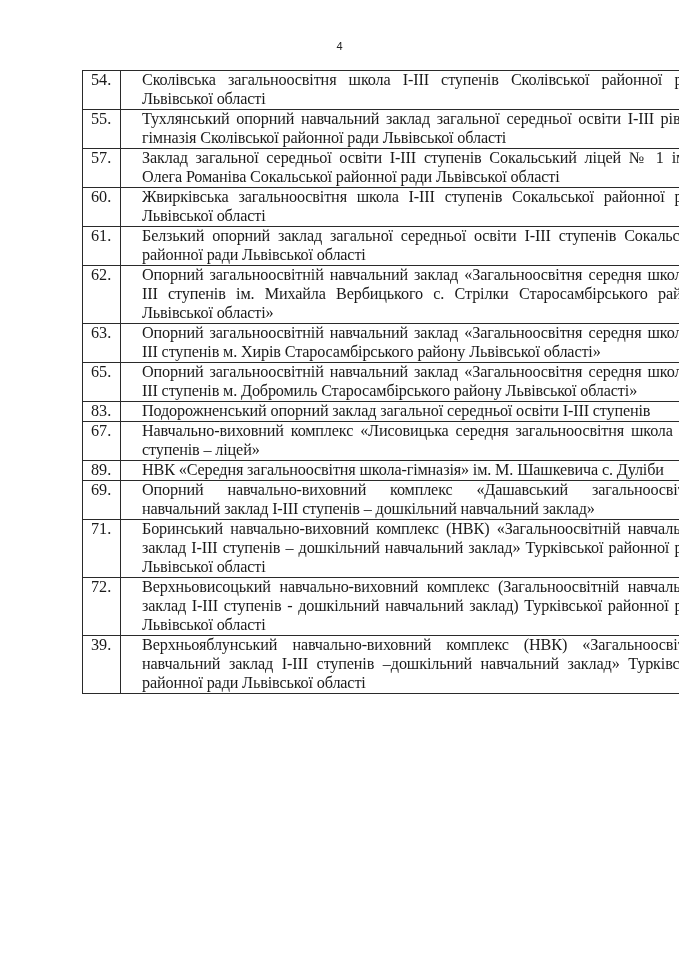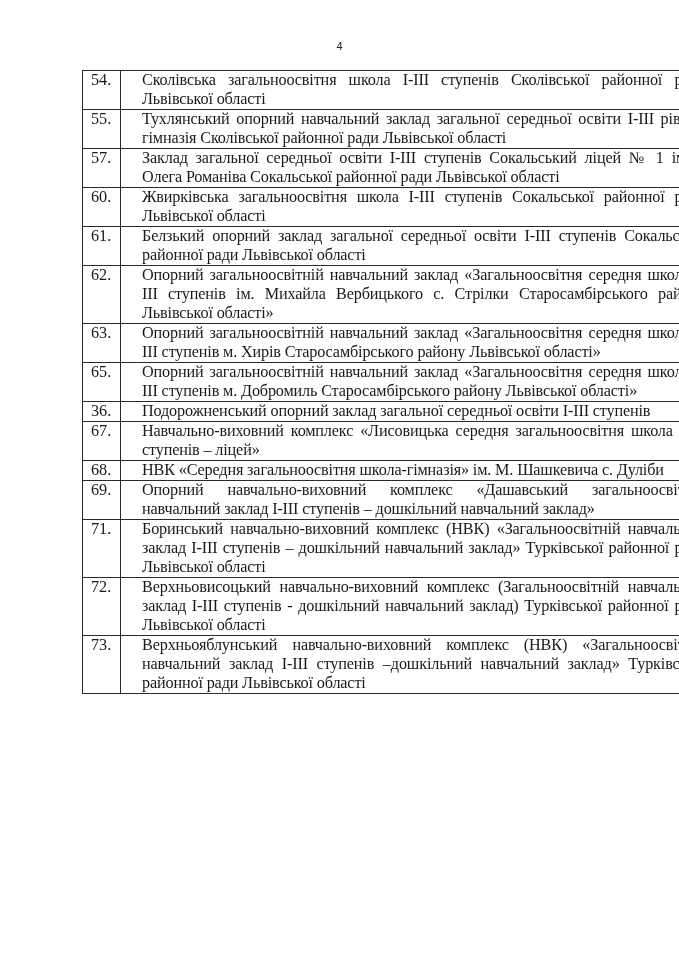--- a/index.html
+++ b/index.html
@@ -85,41 +85,41 @@
       </tr>
     <tr>
         <td class="num">63.</td>
         <td class="name">Опорний загальноосвітній навчальний заклад «Загальноосвітня середня школа І-ІІІ ступенів м. Хирів Старосамбірського району Львівської області»</td>
       </tr>
     <tr>
         <td class="num">65.</td>
         <td class="name">Опорний загальноосвітній навчальний заклад «Загальноосвітня середня школа І-ІІІ ступенів м. Добромиль Старосамбірського району Львівської області»</td>
       </tr>
     <tr>
-        <td class="num">36.</td>
+        <td class="num">83.</td>
         <td class="name">Подорожненський опорний заклад загальної середньої освіти І-ІІІ ступенів</td>
       </tr>
     <tr>
         <td class="num">67.</td>
         <td class="name">Навчально-виховний комплекс «Лисовицька середня загальноосвітня школа І-ІІІ ступенів – ліцей»</td>
       </tr>
     <tr>
-        <td class="num">68.</td>
+        <td class="num">89.</td>
         <td class="name">НВК «Середня загальноосвітня школа-гімназія» ім. М. Шашкевича с. Дуліби</td>
       </tr>
     <tr>
         <td class="num">69.</td>
         <td class="name">Опорний навчально-виховний комплекс «Дашавський загальноосвітній навчальний заклад І-ІІІ ступенів – дошкільний навчальний заклад»</td>
       </tr>
     <tr>
         <td class="num">71.</td>
         <td class="name">Боринський навчально-виховний комплекс (НВК) «Загальноосвітній навчальний заклад І-ІІІ ступенів – дошкільний навчальний заклад» Турківської районної ради Львівської області</td>
       </tr>
     <tr>
         <td class="num">72.</td>
         <td class="name">Верхньовисоцький навчально-виховний комплекс (Загальноосвітній навчальний заклад І-ІІІ ступенів - дошкільний навчальний заклад) Турківської районної ради Львівської області</td>
       </tr>
     <tr>
-        <td class="num">73.</td>
+        <td class="num">39.</td>
         <td class="name">Верхньояблунський навчально-виховний комплекс (НВК) «Загальноосвітній навчальний заклад І-ІІІ ступенів –дошкільний навчальний заклад» Турківської районної ради Львівської області</td>
       </tr>
   </tbody>
 </table>
 
 </body></html>

